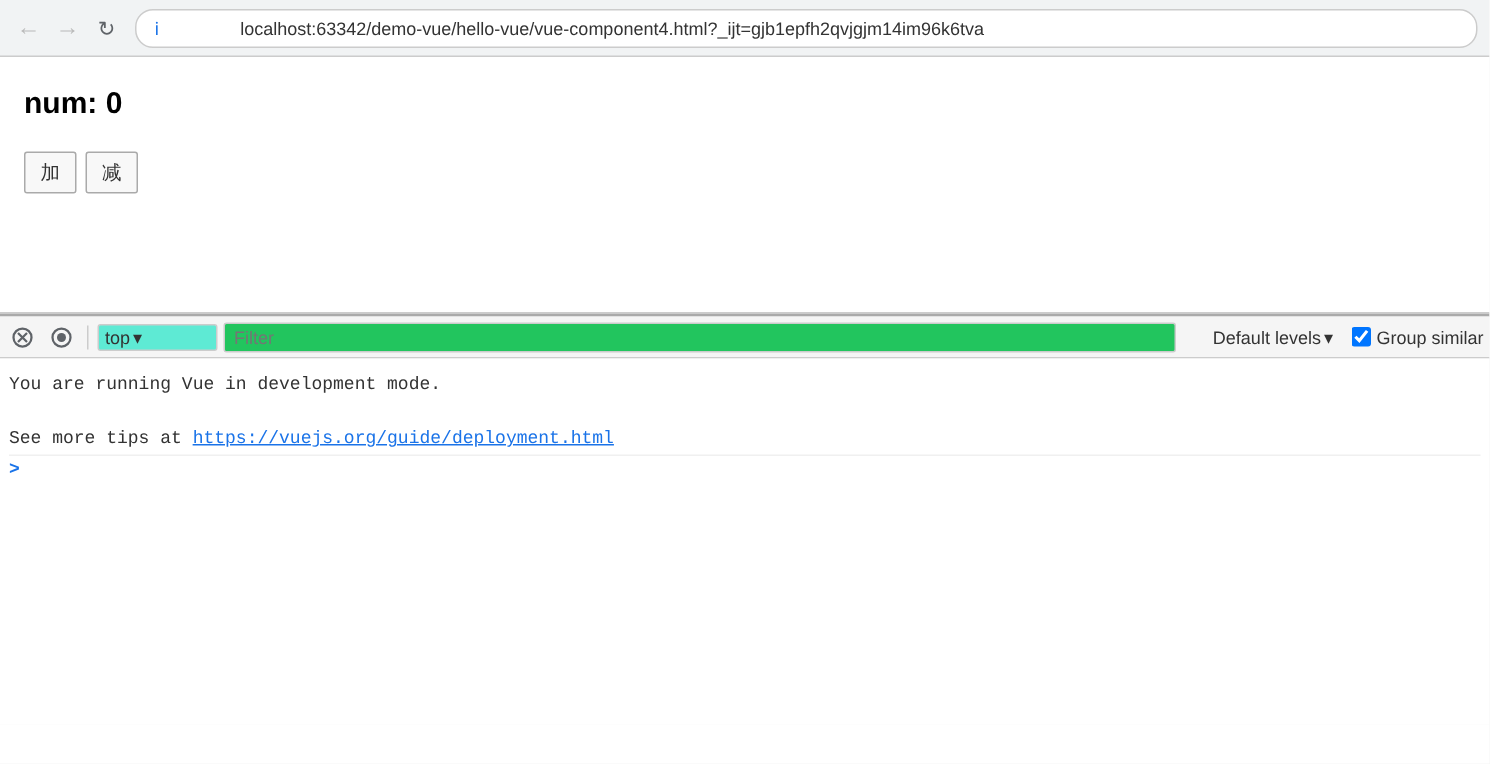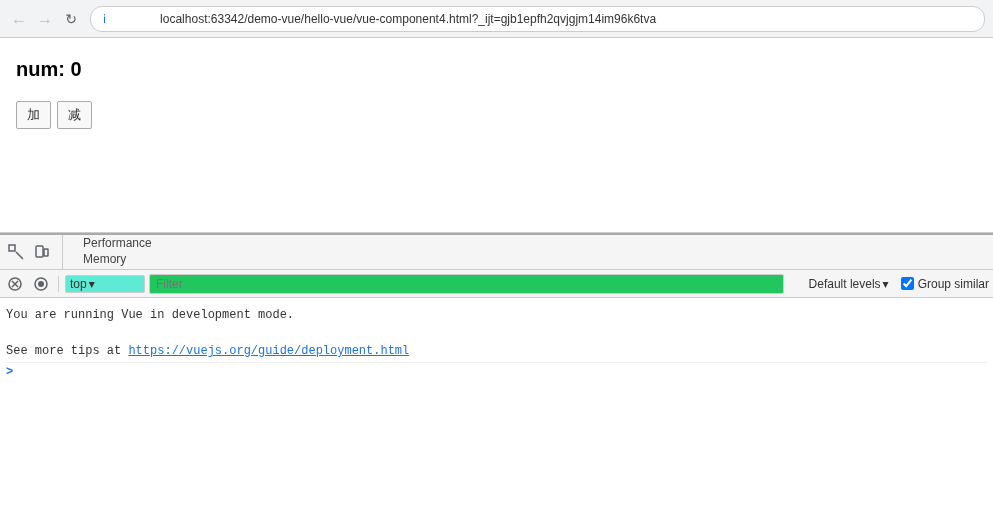--- a/index.html
+++ b/index.html
@@ -69,21 +69,21 @@
       font-size: 12px;
       flex: 1;
       color: #333;
       padding-left: 48px;
     }
 
     
     .page-content {
       background: #fff;
       padding: 20px 16px;
-      height: 195px;
+      height: 171px;
       border-bottom: 1px solid #ccc;
     }
     .num-display {
       font-size: 20px;
       font-weight: bold;
       margin-bottom: 20px;
       color: #000;
     }
     .btn-group {
       display: flex;
@@ -278,42 +278,20 @@
 <div class="page-content">
   <div class="num-display">num: 0</div>
   <div class="btn-group">
     <button class="page-btn">加</button>
     <button class="page-btn">减</button>
   </div>
 </div>
 
 <div class="devtools">
 
-  <div class="devtools-tabs">
-    <div class="devtools-icon-group">
-      <button class="devtools-icon-btn" title="Inspect element">
-        <svg width="16" height="16" viewBox="0 0 16 16" fill="none">
-          <rect x="1" y="1" width="6" height="6" stroke="#5f6368" stroke-width="1.5" fill="none"></rect>
-          <path d="M8 8 L15 15" stroke="#5f6368" stroke-width="1.5"></path>
-        </svg>
-      </button>
-      <button class="devtools-icon-btn" title="Toggle device toolbar">
-        <svg width="16" height="16" viewBox="0 0 16 16" fill="none">
-          <rect x="2" y="2" width="7" height="11" rx="1" stroke="#5f6368" stroke-width="1.5" fill="none"></rect>
-          <rect x="10" y="5" width="4" height="7" rx="0.5" stroke="#5f6368" stroke-width="1.5" fill="none"></rect>
-        </svg>
-      </button>
-    </div>
-    <div id="devtools-tabs-container">
-        <div class="tab-item">Network</div>
-        <div class="tab-item">Performance</div>
-        <div class="tab-item">Memory</div>
-        <div class="tab-item">Application</div>
-      </div>
-  </div>
 
   <div class="console-toolbar">
     <button class="console-icon-btn" title="Clear console">
       <svg width="14" height="14" viewBox="0 0 14 14" fill="none">
         <circle cx="7" cy="7" r="6" stroke="#5f6368" stroke-width="1.5"></circle>
         <path d="M4 4 L10 10 M10 4 L4 10" stroke="#5f6368" stroke-width="1.5"></path>
       </svg>
     </button>
     <button class="console-icon-btn" title="Stop recording">
       <svg width="14" height="14" viewBox="0 0 14 14" fill="none">

